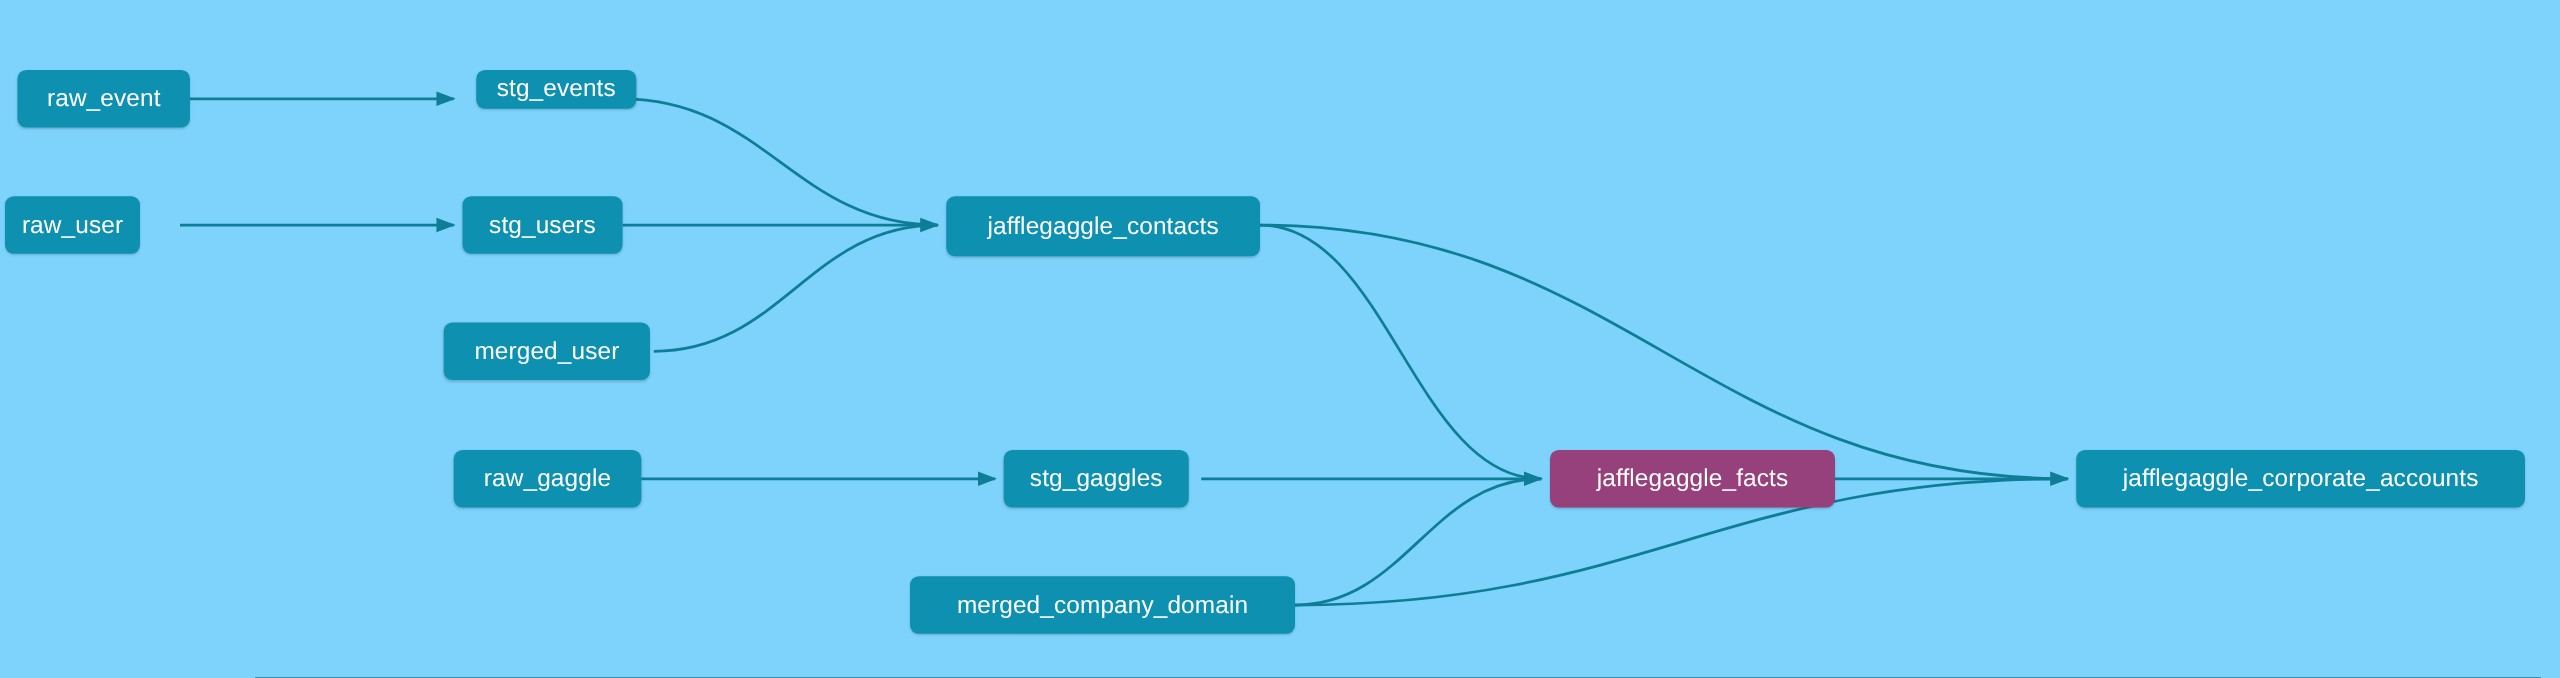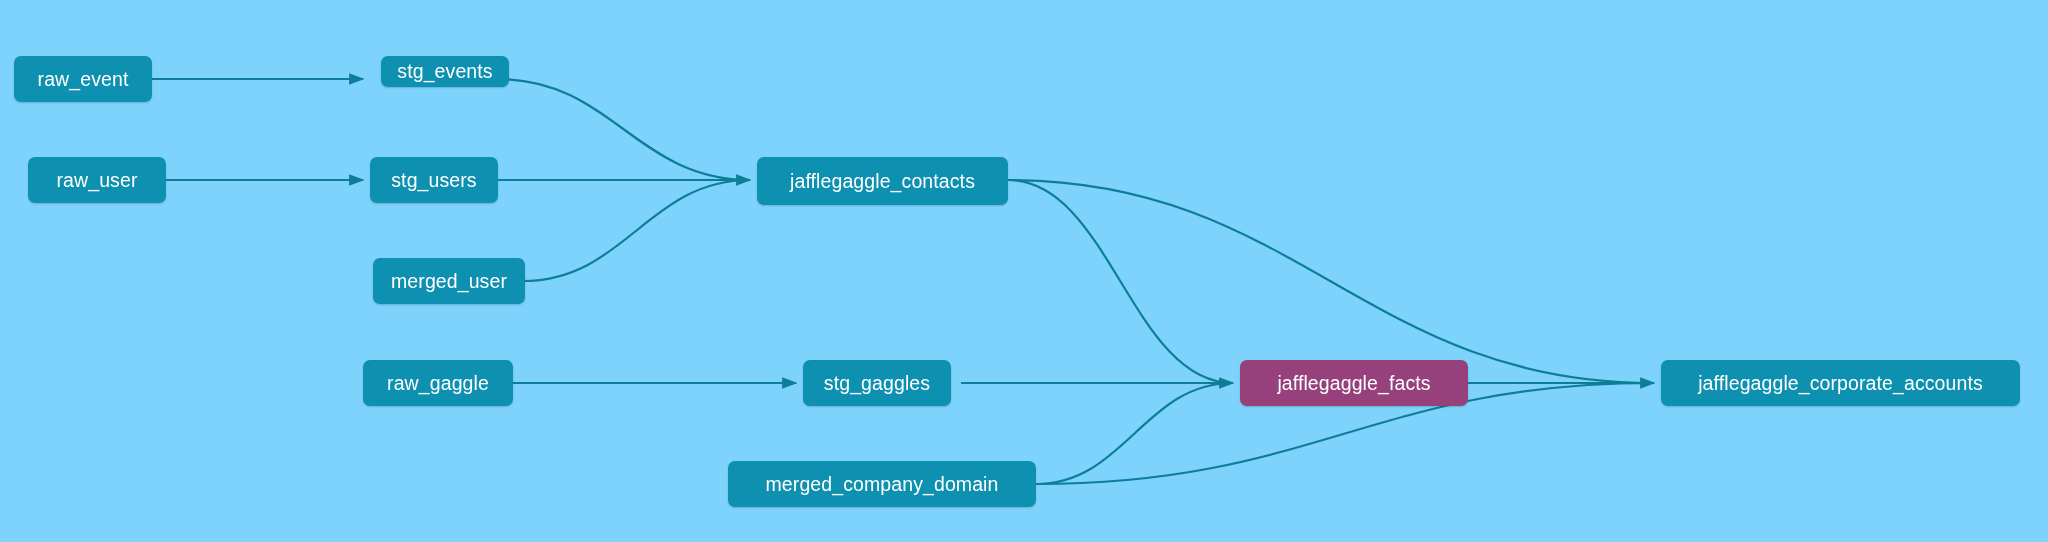--- a/index.html
+++ b/index.html
@@ -77,27 +77,27 @@
       <path d="M 1008 180 C 1298.7 180, 1363.3 383, 1654 383" class="edge-path" stroke="#0E7E96"></path>
       <path d="M 1036 484 C 1314.1 484, 1375.9 383, 1654 383" class="edge-path" stroke="#0E7E96"></path>
     </svg>
   <div id="node-layer">
       <div class="node" style="left: 14px; top: 56px; width: 138px; height: 46px;">
         <span class="node-label">raw_event</span>
       </div>
       <div class="node" style="left: 370px; top: 56px; width: 128px; height: 31px; margin-left: 11px;">
         <span class="node-label">stg_events</span>
       </div>
-      <div class="node" style="left: 28px; top: 157px; width: 138px; height: 46px;">
+      <div class="node" style="left: 4px; top: 157px; width: 108px; height: 46px;">
         <span class="node-label">raw_user</span>
       </div>
       <div class="node" style="left: 370px; top: 157px; width: 128px; height: 46px;">
         <span class="node-label">stg_users</span>
       </div>
-      <div class="node" style="left: 373px; top: 258px; width: 152px; height: 46px;">
+      <div class="node" style="left: 355px; top: 258px; width: 165px; height: 46px;">
         <span class="node-label">merged_user</span>
       </div>
       <div class="node" style="left: 363px; top: 360px; width: 150px; height: 46px; text-align: right;">
         <span class="node-label">raw_gaggle</span>
       </div>
       <div class="node" style="left: 803px; top: 360px; width: 148px; height: 46px;">
         <span class="node-label">stg_gaggles</span>
       </div>
       <div class="node" style="left: 757px; top: 157px; width: 251px; height: 48px;">
         <span class="node-label">jafflegaggle_contacts</span>

